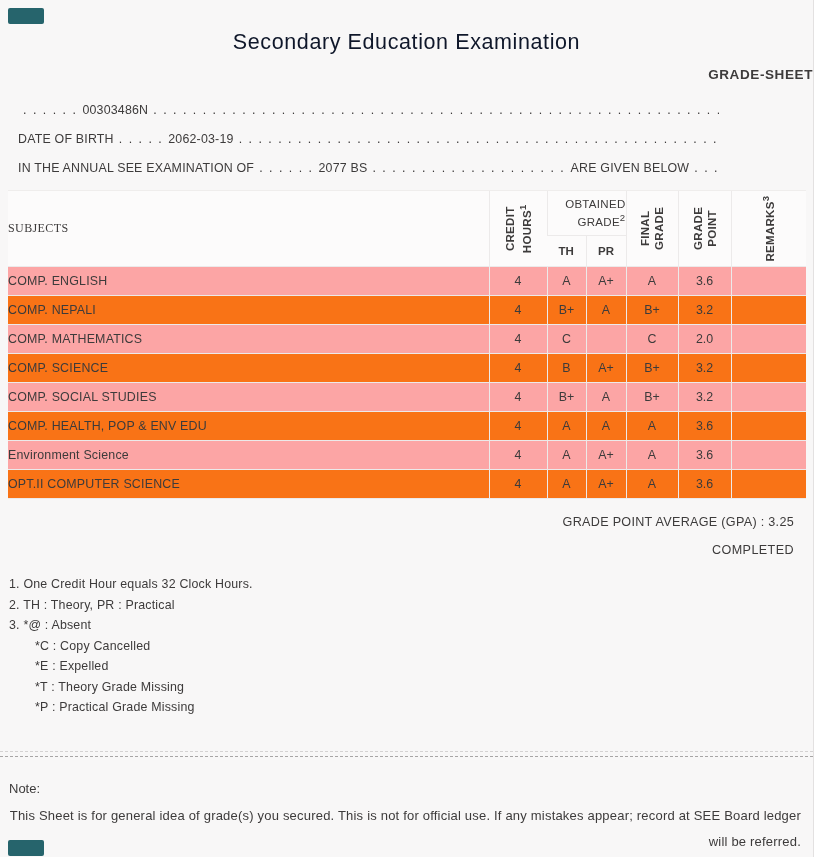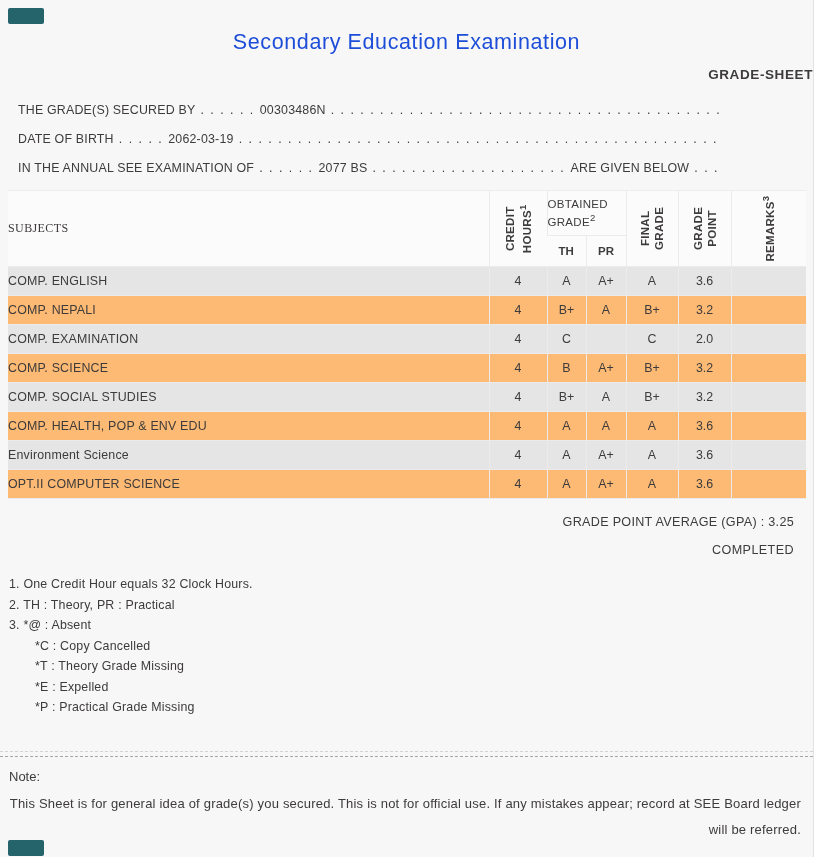--- a/index.html
+++ b/index.html
@@ -73,66 +73,65 @@
   }
   .vwrap{display:flex;align-items:center;justify-content:center;height:74px;}
   .vtext{
     transform:rotate(-90deg);
     width:58px;text-align:center;
     font-weight:700;font-size:11.5px;line-height:1.25;letter-spacing:.3px;
     white-space:normal;
   }
   .vtext.wide{width:70px;white-space:nowrap;}
   th.obtained-head{
-    height:44px;text-align:left;vertical-align:middle;
+    height:44px;text-align:right;vertical-align:middle;
     font-weight:700;font-size:11.5px;line-height:1.3;letter-spacing:.3px;
   }
   .obtained-label{display:inline-block;width:72px;}
   thead tr.sub-row th{
     height:30px;border-top:1px solid #eceaea;
     text-align:center;font-weight:700;font-size:11.5px;
   }
   tbody td{
     height:28px;border-top:1px solid #eceaea;
     text-align:center;
   }
-  tbody tr{background:#e5e5e5;}
-  tbody tr.alt{background:#fdba74;}
+  tbody tr{background:#fca5a5;}
+  tbody tr.alt{background:#f97316;}
   td.td-subject{text-align:left;padding-left:10px;letter-spacing:.2px;}
   table.grades{border-bottom:1px solid #eceaea;}
 
   .summary{margin-top:13px;padding-right:19px;text-align:right;}
   .gpa-line{font-size:12.6px;letter-spacing:.3px;line-height:20px;}
   .status-line{margin-top:8px;font-size:12.6px;letter-spacing:.4px;line-height:20px;}
 
   .footnotes{margin:14px 0 0 9px;font-size:12.4px;}
   .footnote{line-height:20.5px;letter-spacing:.2px;}
   .footnote.indent{margin-left:26px;}
 
   .divider-1{margin-top:33px;border-top:1px dashed #d4d2d2;}
   .divider-2{margin-top:4px;border-top:1px dashed #a7a5a5;}
 
-  .note-section{margin:10px 10px 0 9px;}
+  .note-section{margin:22px 10px 0 9px;}
   .note-label{font-size:13px;line-height:20px;}
   .note-body{margin-top:4px;font-size:13px;line-height:26px;letter-spacing:.2px;max-width:792px;text-align:right;}
 </style>
 </head>
 <body>
 
 <div class="page">
 
   <div class="corner-marker top" style="background: rgb(38, 100, 108);"></div>
   <div class="corner-marker bottom" style="background: rgb(38, 100, 108);"></div>
 
-  <div class="doc-title" style="color: #1d4ed8;">Secondary Education Examination</div>
+  <div class="doc-title" style="color: #0f172a;">Secondary Education Examination</div>
   <div class="doc-subtitle">GRADE-SHEET</div>
 
   <div class="info-block">
     <div class="info-line">
-      <span class="info-label">THE GRADE(S) SECURED BY</span>
       <span class="dots">. . . . . .</span>
       <span class="info-value">00303486N</span>
       <span class="dots dots-fill">. . . . . . . . . . . . . . . . . . . . . . . . . . . . . . . . . . . . . . . . . . . . . . . . . . . . . . . . . . . . . . . . . . . . . . . . . . . . . . . . . . . . . . . . . . . .</span>
     </div>
     <div class="info-line">
       <span class="info-label">DATE OF BIRTH</span>
       <span class="dots">. . . . .</span>
       <span class="info-value">2062-03-19</span>
       <span class="dots dots-fill">. . . . . . . . . . . . . . . . . . . . . . . . . . . . . . . . . . . . . . . . . . . . . . . . . . . . . . . . . . . . . . . . . . . . . . . . . . . . . . . . . . . . . . . . . . . .</span>
     </div>
@@ -201,21 +200,21 @@
         <tr class="alt">
           <td class="td-subject">COMP. NEPALI</td>
           <td>4</td>
           <td>B+</td>
           <td>A</td>
           <td>B+</td>
           <td>3.2</td>
           <td></td>
         </tr>
         <tr>
-          <td class="td-subject">COMP. EXAMINATION</td>
+          <td class="td-subject">COMP. MATHEMATICS</td>
           <td>4</td>
           <td>C</td>
           <td></td>
           <td>C</td>
           <td>2.0</td>
           <td></td>
         </tr>
         <tr class="alt">
           <td class="td-subject">COMP. SCIENCE</td>
           <td>4</td>
@@ -267,22 +266,22 @@
   <div class="summary">
     <div class="gpa-line">GRADE POINT AVERAGE (GPA) : 3.25</div>
     <div class="status-line">COMPLETED</div>
   </div>
 
   <div class="footnotes">
       <div class="footnote">1. One Credit Hour equals 32 Clock Hours.</div>
       <div class="footnote">2. TH : Theory, PR : Practical</div>
       <div class="footnote">3. *@ : Absent</div>
       <div class="footnote indent">*C : Copy Cancelled</div>
+      <div class="footnote indent">*E : Expelled</div>
       <div class="footnote indent">*T : Theory Grade Missing</div>
-      <div class="footnote indent">*E : Expelled</div>
       <div class="footnote indent">*P : Practical Grade Missing</div>
     </div>
 
   <div class="divider-1"></div>
   <div class="divider-2"></div>
 
   <div class="note-section">
     <div class="note-label">Note:</div>
     <div class="note-body">This Sheet is for general idea of grade(s) you secured. This is not for official use. If any mistakes appear; record at SEE Board ledger will be referred.</div>
   </div>

